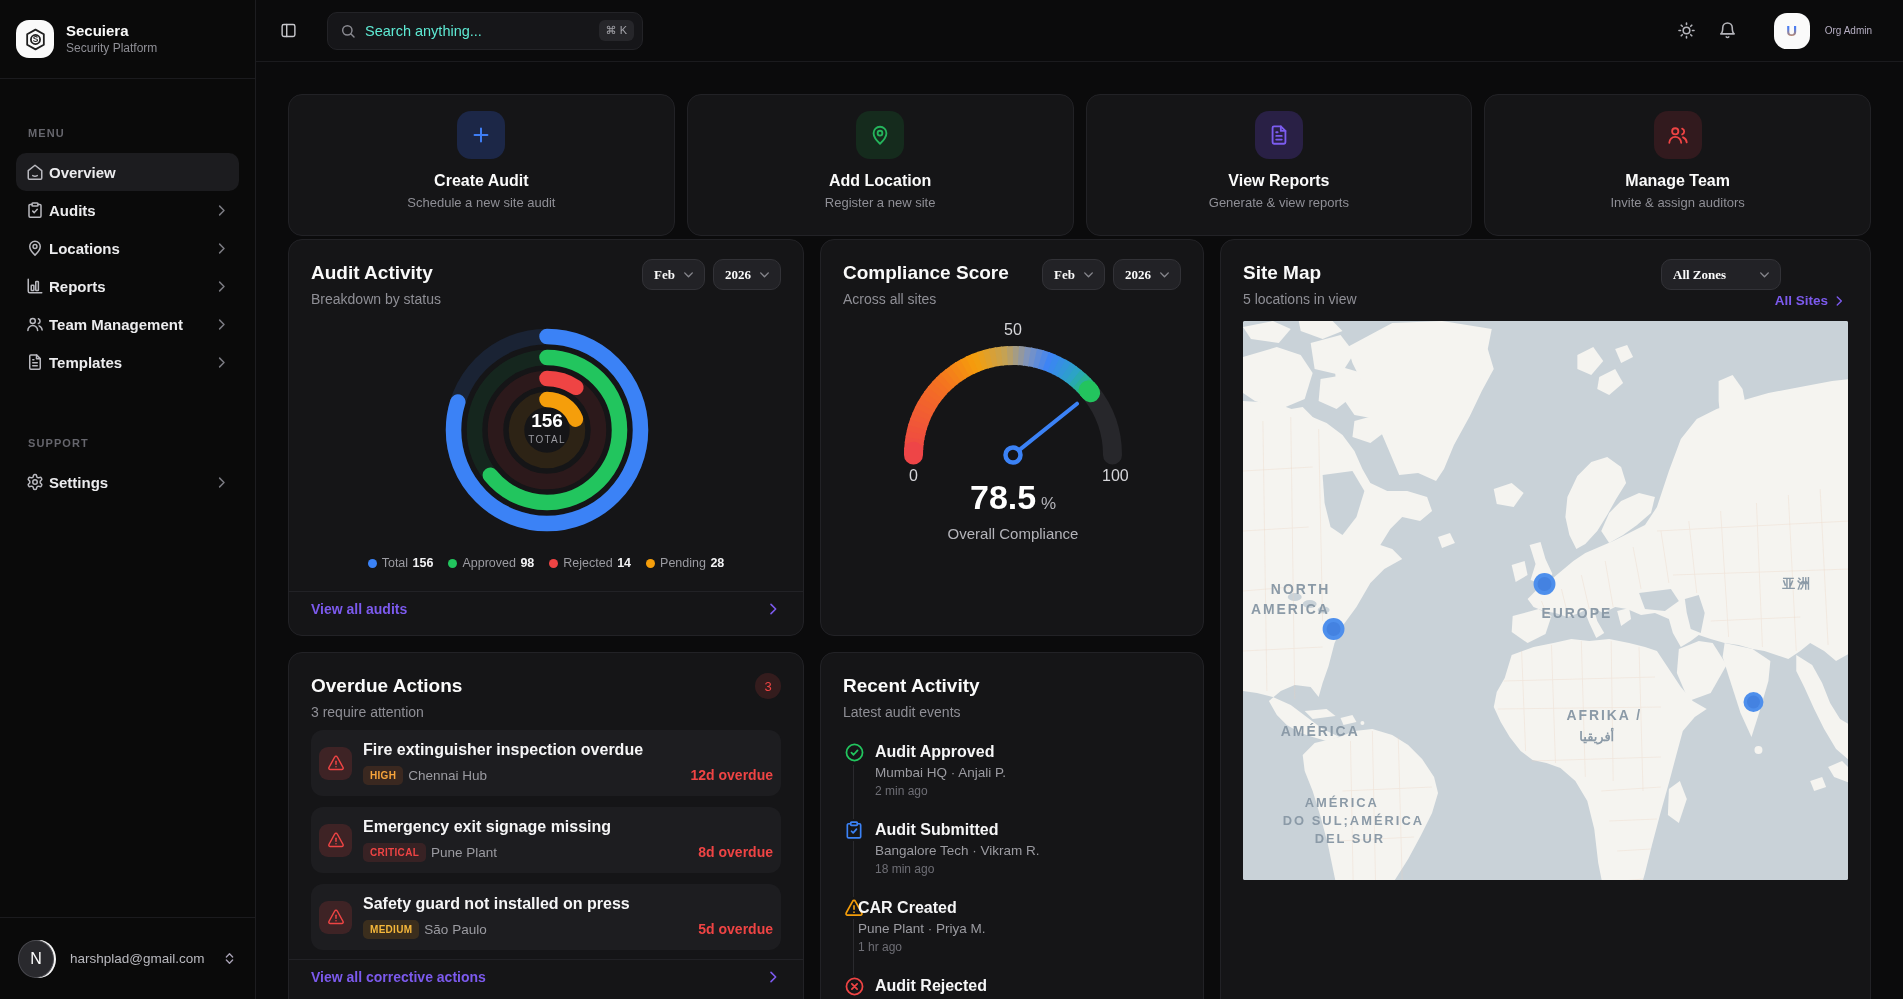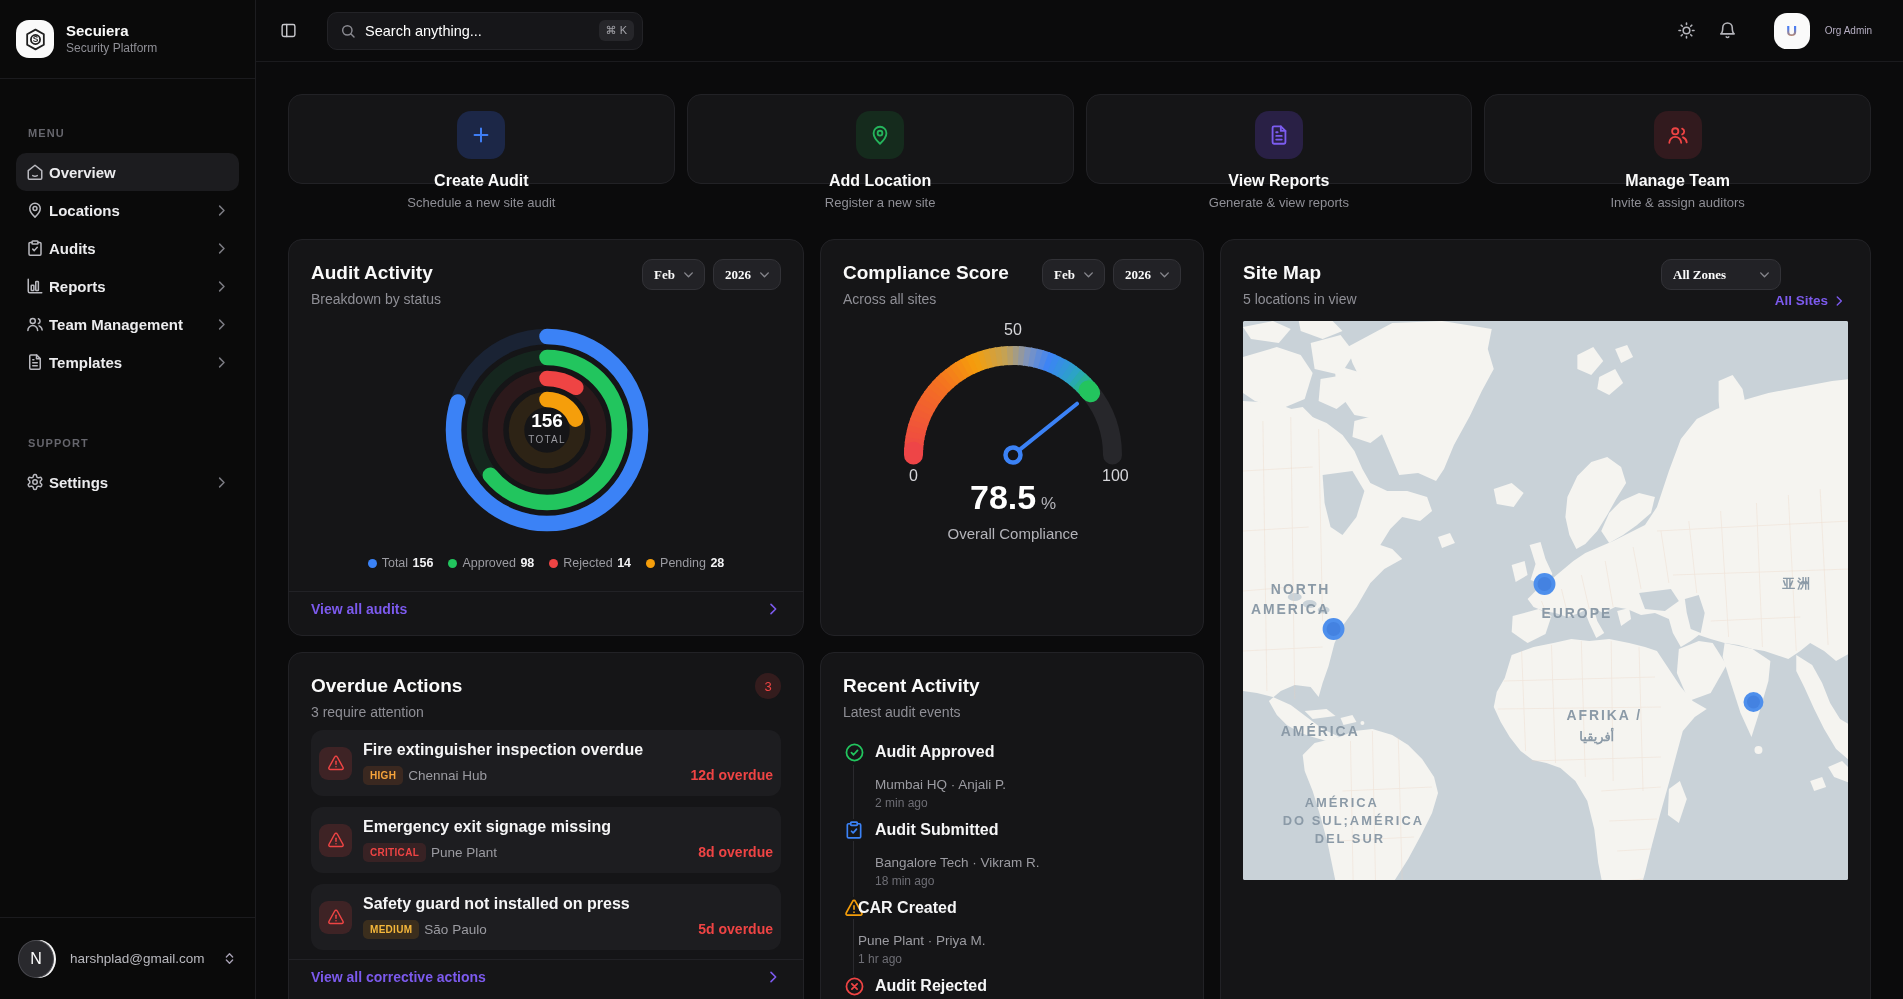--- a/index.html
+++ b/index.html
@@ -17,30 +17,30 @@
 .nav-item.active { background:#1c1c1f; }
 .nav-item .chev { position:absolute; right:10px; color:#7b7b82; }
 .sb-foot { position:absolute; bottom:0; left:0; right:0; height:82px; border-top:1px solid #1b1b1e; display:flex; align-items:center; padding:0 18px; gap:14px; }
 .av-n { width:38px; height:38px; position:relative; }
 .av-n .back { position:absolute; left:4px; top:0; width:34px; height:38px; background:#f5f5f5; border-radius:50% 50% 50% 50%; }
 .av-n .front { position:absolute; left:0; top:0; width:36px; height:38px; background:#29292d; border:1px solid #4a4a50; border-radius:50%; display:flex; align-items:center; justify-content:center; font-size:16px; color:#fff; }
 .sb-mail { font-size:13.5px; color:#b9b9bf; flex:1; }
 .main { position:absolute; left:256px; top:0; right:0; }
 .topbar { height:62px; border-bottom:1px solid #1b1b1e; background:#0b0b0c; display:flex; align-items:center; padding:0 31px 0 24px; }
 .search { margin-left:30px; width:316px; height:38px; background:#161619; border:1px solid #232327; border-radius:10px; display:flex; align-items:center; padding:0 8px 0 12px; gap:9px; }
-.search .ph { font-size:14.5px; color:#ffffff; font-weight:500; flex:1; }
+.search .ph { font-size:14.5px; color:#5eead4; font-weight:500; flex:1; }
 .kbd { background:#26262a; border-radius:6px; font-size:11px; color:#a2a2a8; padding:4px 7px; }
 .tb-right { margin-left:auto; display:flex; align-items:center; gap:7px; }
 .tb-ic { width:34px; height:34px; display:flex; align-items:center; justify-content:center; color:#b4b4ba; }
 .av-u { width:36px; height:36px; border-radius:13px; background:#fafafa; display:flex; align-items:center; justify-content:center; font-weight:bold; font-size:15px; margin-left:22px; }
 .av-u span { background:linear-gradient(180deg,#4b7df2 35%,#e08a3c); -webkit-background-clip:text; background-clip:text; color:transparent; }
 .org { font-size:10px; color:#b5aec2; font-weight:500; margin-left:8px; }
 .content { position:absolute; left:32px; top:94px; width:1583px; }
 .acts { display:flex; gap:12px; }
-.act { width:386.75px; height:90px; background:#151517; border:1px solid #222226; border-radius:14px; text-align:center; padding-top:16px; }
+.act { width:386.75px; height:142px; background:#151517; border:1px solid #222226; border-radius:14px; text-align:center; padding-top:16px; }
 .act .tile { width:48px; height:48px; border-radius:14px; margin:0 auto; display:flex; align-items:center; justify-content:center; }
 .act .t1 { font-size:16px; font-weight:bold; color:#fafafa; margin-top:13px; }
 .act .t2 { font-size:13px; color:#8f8f96; margin-top:5px; }
 .row2 { position:absolute; top:145px; left:0; display:grid; grid-template-columns:516px 384px 651px; grid-template-rows:397px 393px; gap:16px; }
 .card { background:#151517; border:1px solid #222226; border-radius:14px; position:relative; }
 .card-pad { padding:22px; }
 .ch-title { font-size:19px; font-weight:bold; color:#fafafa; }
 .ch-sub { font-size:14px; color:#8f8f96; margin-top:7px; }
 .pills { position:absolute; top:19px; right:22px; display:flex; gap:8px;font-family:Liberation Serif, serif; }
 .pill { height:31px; background:#222226; border:1px solid #323237; border-radius:10px; display:flex; align-items:center; padding:0 9px 0 11px; gap:7px; font-size:13px; font-weight:bold; color:#fafafa; }
@@ -56,21 +56,21 @@
 .orow .ot { font-size:16px; font-weight:bold; color:#f5f5f6; }
 .orow .om { display:flex; align-items:center; gap:5px; margin-top:7px; }
 .sev { font-size:10px; font-weight:bold; padding:4px 7px; border-radius:5px; letter-spacing:0.3px; }
 .sev.high { color:#f7a43b; background:rgba(244,113,33,0.14); }
 .sev.crit { color:#ef4444; background:rgba(239,68,68,0.13); }
 .sev.med { color:#f5b73b; background:rgba(245,158,11,0.14); }
 .oloc { font-size:13.5px; color:#9b9ba1; }
 .odue { margin-left:auto; font-size:14px; font-weight:bold; color:#ef4444; align-self:flex-end; margin-bottom:13px; }
 .ritem { position:absolute; left:22px; }
 .ritem .rt { font-size:16px; font-weight:bold; color:#f5f5f6; }
-.ritem .rs { font-size:13.5px; color:#9b9ba1; margin-top:16px; }
+.ritem .rs { font-size:13.5px; color:#9b9ba1; margin-top:4px; }
 .ritem .rtime { font-size:12px; color:#6e6e75; margin-top:4px; }
 .ricon { position:absolute; left:22px; width:22px; height:22px; display:flex; align-items:center; justify-content:center; }
 .rline { position:absolute; left:32px; width:1px; background:#2a2a2e; }
 .map-wrap { position:absolute; left:22px; right:22px; top:81px; height:559px; border-radius:2px; overflow:hidden; background:#c9d2d8; }
 .maplink { color:#7c5aed; font-size:13.5px; font-weight:bold; display:flex; align-items:center; gap:4px;margin-top:24px; }
 </style>
 </head>
 <body>
 
 <div class="sidebar">
@@ -91,35 +91,35 @@
     <div class="sb-label">MENU</div>
     <div class="nav-item active">
       <svg width="18" height="18" viewBox="0 0 24 24" fill="none" stroke="currentColor" stroke-width="2" stroke-linecap="round" stroke-linejoin="round">
           <path d="M3 10.2 L12 3 L21 10.2 V20 a1.5 1.5 0 0 1 -1.5 1.5 h-15 A1.5 1.5 0 0 1 3 20 Z"></path>
           <path d="M9 16.8 q3 1.8 6 0"></path>
         </svg>
       <span>Overview</span>
     </div>
     <div class="nav-item">
       <svg width="18" height="18" viewBox="0 0 24 24" fill="none" stroke="currentColor" stroke-width="2" stroke-linecap="round" stroke-linejoin="round">
-          <path d="M12 21.5 C12 21.5 5 15 5 10 a7 7 0 0 1 14 0 C19 15 12 21.5 12 21.5 Z"></path>
-          <circle cx="12" cy="10" r="2.6"></circle>
-        </svg>
-      <span>Locations</span>
-      <svg class="chev" width="15" height="15" viewBox="0 0 24 24" fill="none" stroke="currentColor" stroke-width="2.4" stroke-linecap="round" stroke-linejoin="round">
-          <path d="M9 5 l7 7 l-7 7"></path>
-        </svg>
-    </div>
-    <div class="nav-item">
-      <svg width="18" height="18" viewBox="0 0 24 24" fill="none" stroke="currentColor" stroke-width="2" stroke-linecap="round" stroke-linejoin="round">
           <rect x="8" y="2.5" width="8" height="4" rx="1"></rect>
           <path d="M16 4.5 h2.5 a1.5 1.5 0 0 1 1.5 1.5 v14 a1.5 1.5 0 0 1 -1.5 1.5 h-13 A1.5 1.5 0 0 1 4 20 V6 a1.5 1.5 0 0 1 1.5 -1.5 H8"></path>
           <path d="M9 13.5 l2 2 l4 -4.5"></path>
         </svg>
       <span>Audits</span>
+      <svg class="chev" width="15" height="15" viewBox="0 0 24 24" fill="none" stroke="currentColor" stroke-width="2.4" stroke-linecap="round" stroke-linejoin="round">
+          <path d="M9 5 l7 7 l-7 7"></path>
+        </svg>
+    </div>
+    <div class="nav-item">
+      <svg width="18" height="18" viewBox="0 0 24 24" fill="none" stroke="currentColor" stroke-width="2" stroke-linecap="round" stroke-linejoin="round">
+          <path d="M12 21.5 C12 21.5 5 15 5 10 a7 7 0 0 1 14 0 C19 15 12 21.5 12 21.5 Z"></path>
+          <circle cx="12" cy="10" r="2.6"></circle>
+        </svg>
+      <span>Locations</span>
       <svg class="chev" width="15" height="15" viewBox="0 0 24 24" fill="none" stroke="currentColor" stroke-width="2.4" stroke-linecap="round" stroke-linejoin="round">
           <path d="M9 5 l7 7 l-7 7"></path>
         </svg>
     </div>
     <div class="nav-item">
       <svg width="18" height="18" viewBox="0 0 24 24" fill="none" stroke="currentColor" stroke-width="2" stroke-linecap="round" stroke-linejoin="round">
           <path d="M3 3 v16 a2 2 0 0 0 2 2 h16"></path>
           <rect x="7" y="11" width="3.5" height="7" rx="0.8"></rect>
           <rect x="13" y="6" width="3.5" height="12" rx="0.8"></rect>
         </svg>

